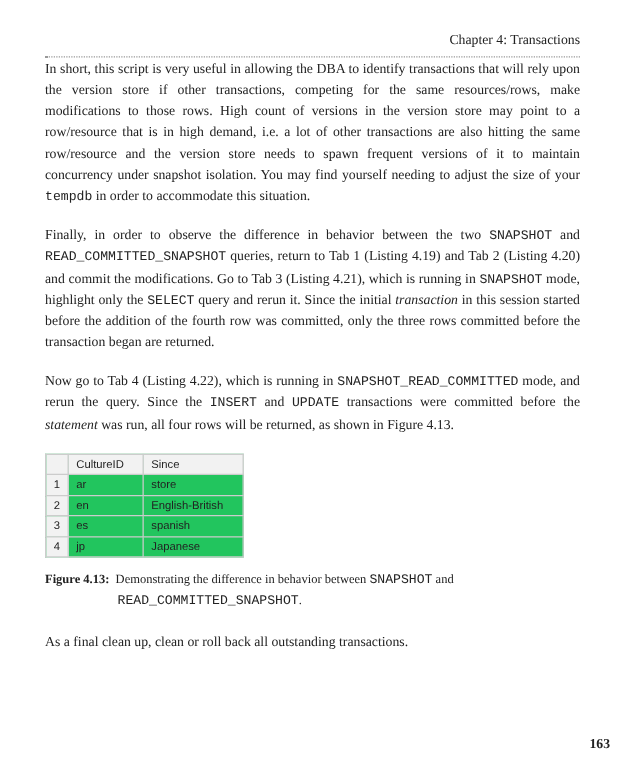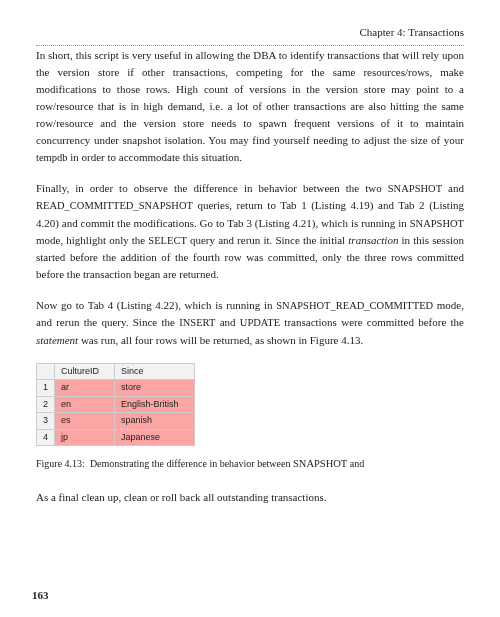--- a/index.html
+++ b/index.html
@@ -21,34 +21,34 @@
       padding-bottom: 4px;
       margin-bottom: 1px;
     }
     .para {
       margin-bottom: 14px;
       text-align: justify;
       font-size: 11px;
       line-height: 1.55;
     }
     .mono {
-      font-family: Liberation Serif, serif;
+      font-family: Liberation Mono, monospace;
       font-size: 10.5px;
     }
     .italic {
       font-style: italic;
     }
     .table-wrap {
       margin: 6px 0 10px 0;
     }
     table {
       border-collapse: collapse;
       font-family: Arial, sans-serif;
       font-size: 9px;
-      background: #fca5a5;
+      background: #22c55e;
     }
     table th, table td {
       border: 1px solid #ccc;
       padding: 1px 6px;
       text-align: left;
       height: 14px;
     }
     table th {
       background: #f2f2f2;
       font-weight: normal;
@@ -59,33 +59,33 @@
       width: 18px;
     }
     .col-cid { width: 60px; }
     .col-name { width: 80px; }
     .figcaption {
       font-size: 10px;
       margin-bottom: 16px;
       line-height: 1.6;
     }
     .figcaption .figlabel {
-      font-weight: normal;
+      font-weight: bold;
       margin-top: 20px;
     }
     .figcaption .figindent {
       margin-left: 58px;
       display: block;
     }
     .pagenum {
       position: absolute;
       bottom: 14px;
       left: 0;
-      right: 0;
-      text-align: left;
+      right: 12px;
+      text-align: right;
       font-weight: bold;
       font-size: 11px;
       padding-left: 32px;
     }
   </style>
 </head>
 <body>
 
 <div class="header">
   <span>Chapter 4: Transactions</span>
@@ -130,19 +130,20 @@
       <td class="rownum">4</td>
       <td>jp</td>
       <td>Japanese</td>
     </tr>
   </tbody>
     </table>
 </div>
 
 <div class="figcaption">
   <span class="figlabel">Figure 4.13:</span>&nbsp;&nbsp;<span>Demonstrating the difference in behavior between </span><span class="mono">SNAPSHOT</span><span> and </span>
+  <span class="figindent"><span class="mono">READ_COMMITTED_SNAPSHOT</span><span>.</span></span>
 </div>
 
 <p class="para">
   <span>As a final clean up, clean or roll back all outstanding transactions.</span>
 </p>
 
 <div class="pagenum">163</div>
 
 </body></html>

